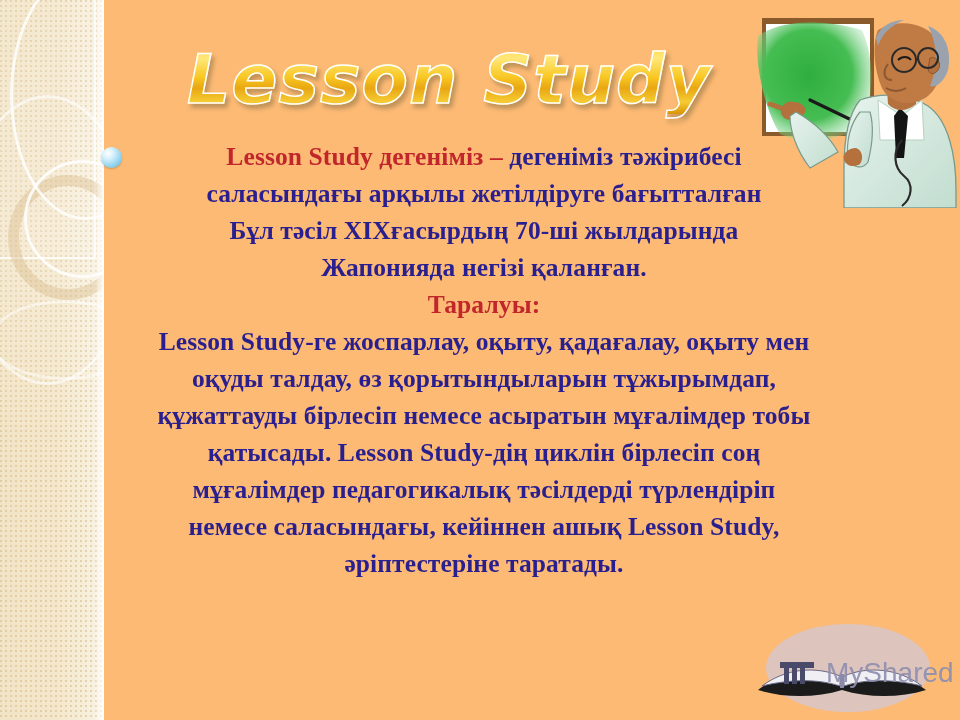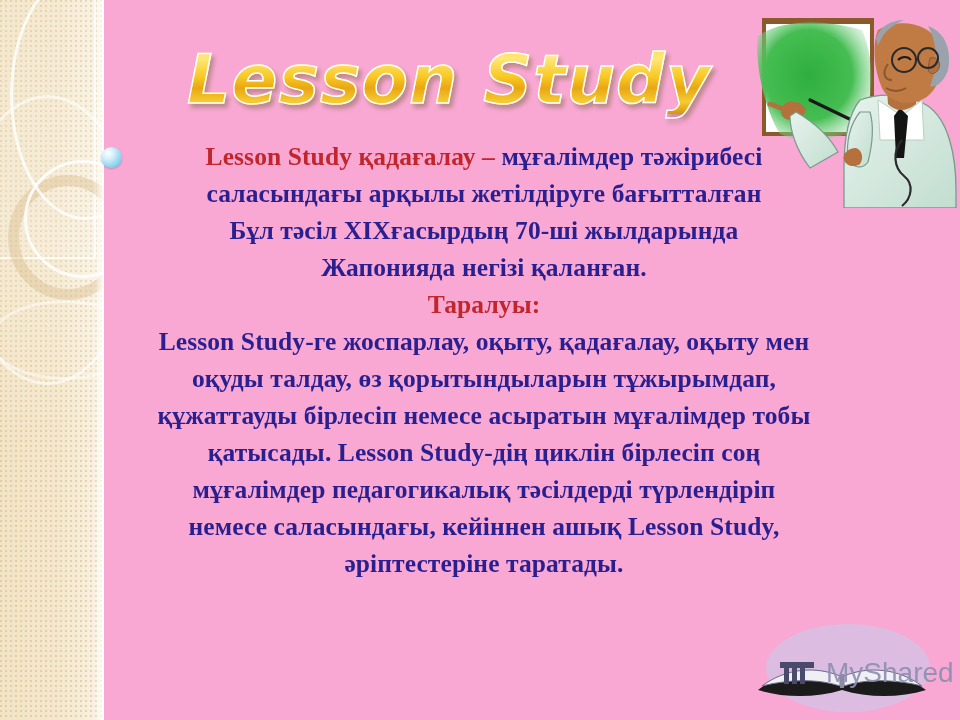--- a/index.html
+++ b/index.html
@@ -7,21 +7,21 @@
     padding: 0;
     background: #ffffff;
   }
   body {
     font-family: "Liberation Serif", serif;
   }
   #slide {
     position: relative;
     width: 960px;
     height: 720px;
-    background: #f9a8d4;
+    background: #fdba74;
     overflow: hidden;
   }
 
   
   .left-panel {
     position: absolute;
     left: 0;
     top: 0;
     width: 104px;
     height: 720px;
@@ -243,21 +243,21 @@
   </svg>
 
   <div class="title-wrap">
     <span class="title-art">Lesson Study</span>
   </div>
 
   <div class="body-block">
 
     <div class="line line-first">
       <span class="bullet-sphere"></span>
-      <span class="red-seg">Lesson Study қадағалау – </span><span class="blue-seg">мұғалімдер тәжірибесі</span>
+      <span class="red-seg">Lesson Study дегеніміз – </span><span class="blue-seg">дегеніміз тәжірибесі</span>
     </div>
 
     <div class="line blue">саласындағы арқылы жетілдіруге бағытталған</div>
     <div class="line blue">Бұл тәсіл XIXғасырдың 70-ші жылдарында</div>
     <div class="line blue">Жапонияда негізі қаланған.</div>
     <div class="line red">Таралуы:</div>
     <div class="line blue">Lesson Study-ге жоспарлау, оқыту, қадағалау, оқыту мен</div>
     <div class="line blue">оқуды талдау, өз қорытындыларын тұжырымдап,</div>
     <div class="line blue">құжаттауды бірлесіп немесе асыратын мұғалімдер тобы</div>
     <div class="line blue">қатысады. Lesson Study-дің циклін бірлесіп соң</div>

